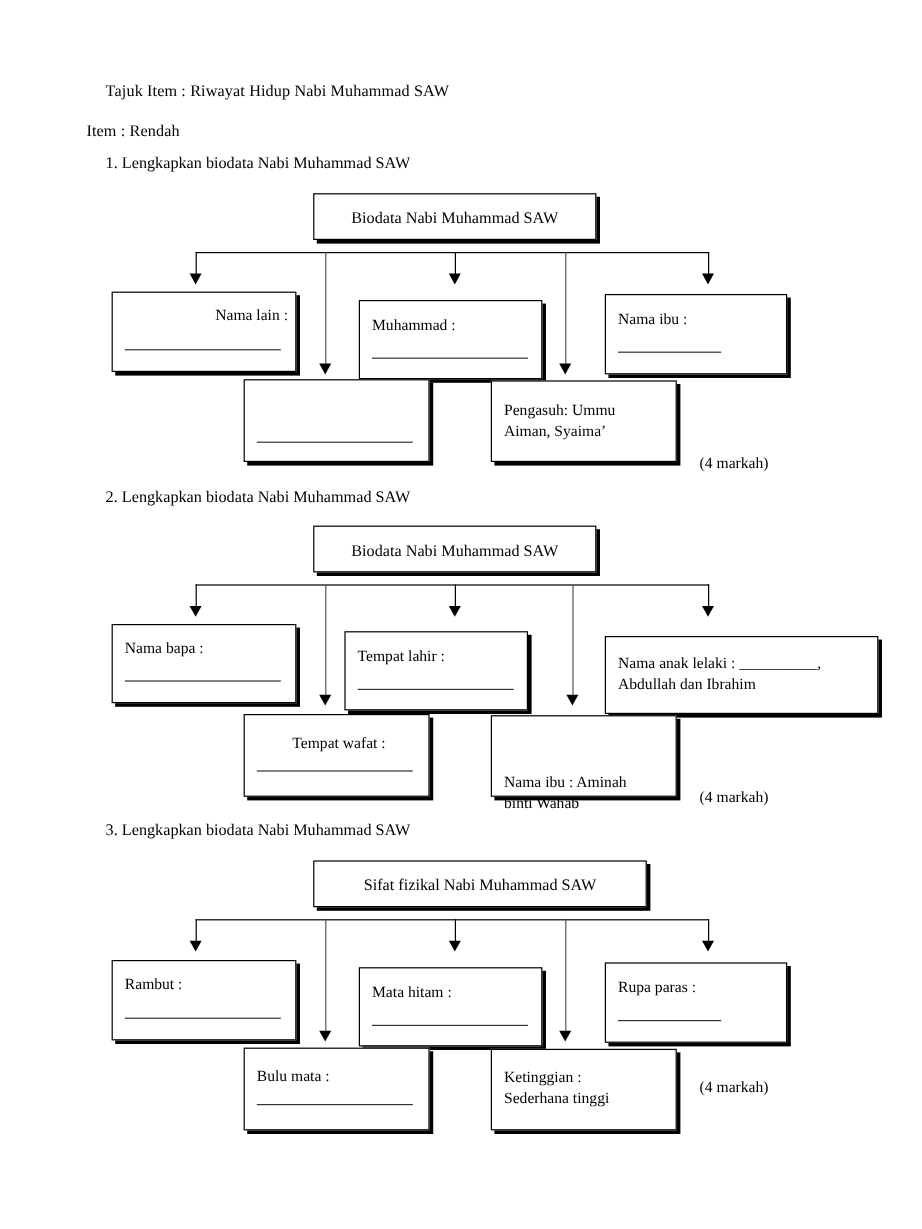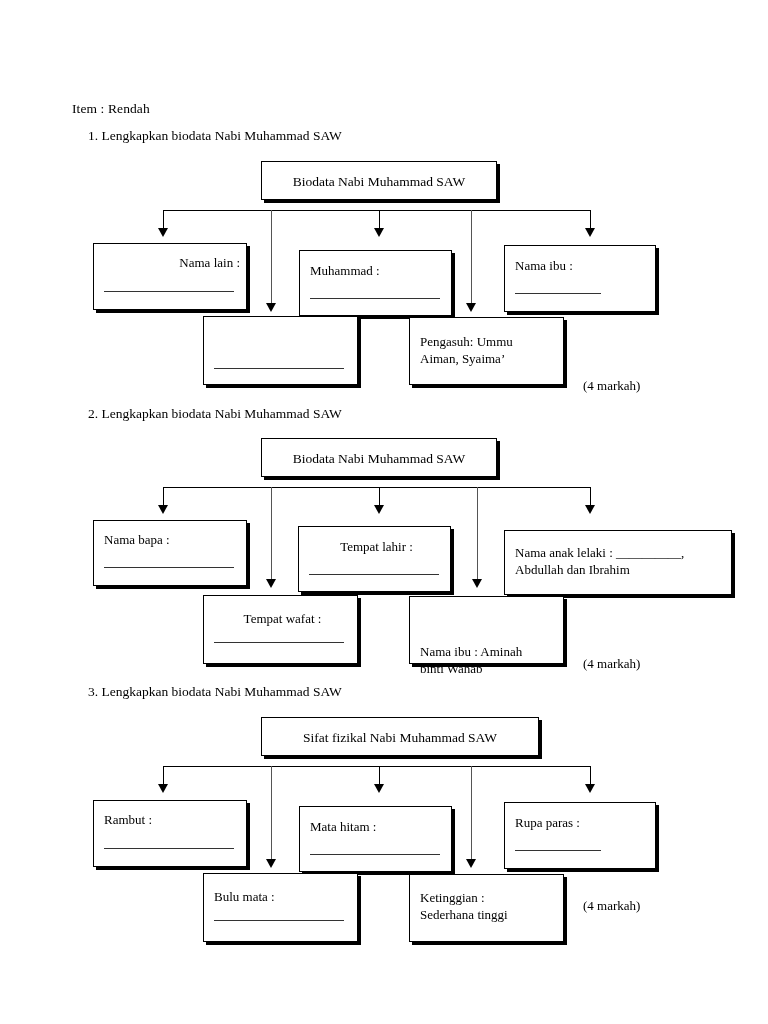--- a/index.html
+++ b/index.html
@@ -112,20 +112,21 @@
     font-size: 13px;
     line-height: 16px;
     white-space: nowrap;
   }
 </style>
 </head>
 <body>
 
 <div class="page">
 
+  <div class="hdr-line" style="left:88px; top:68px;">Tajuk Item : Riwayat Hidup Nabi Muhammad SAW</div>
   <div class="hdr-line" style="left:72px; top:101px;">Item : Rendah</div>
 
   <div class="section" style="top:128px;">
     <div class="q-label">1. Lengkapkan biodata Nabi Muhammad SAW</div>
 
     <div class="box titlebox" style="left:261px; top:33px; width:236px; height:39px;">
       <div class="box-text" style="top:11px;">Biodata Nabi Muhammad SAW</div>
     </div>
 
     <div class="hline" style="left:163px; top:82px; width:428px;"></div>
@@ -189,21 +190,21 @@
     <div class="vstub" style="left:477px; top:81px; height:96px;"></div>
     <div class="arrow" style="left:472px; top:173px;"></div>
     <div class="vline" style="left:590px; top:81px; height:22px;"></div>
     <div class="arrow" style="left:585px; top:99px;"></div>
 
     <div class="box" style="left:93px; top:114px; width:154px; height:66px;">
       <div class="box-text" style="top:10px;">Nama bapa :</div>
       <div class="blank" style="left:10px; top:46px; width:130px;"></div>
     </div>
 
-    <div class="box" style="left:298px; top:120px; width:153px; height:66px;text-align:center;">
+    <div class="box" style="left:287px; top:120px; width:153px; height:66px;">
       <div class="box-text" style="top:11px;">Tempat lahir :</div>
       <div class="blank" style="left:10px; top:47px; width:130px;"></div>
     </div>
 
     <div class="box" style="left:504px; top:124px; width:228px; height:65px;">
       <div class="box-text" style="top:13px;">Nama anak lelaki : __________,
 Abdullah dan Ibrahim</div>
     </div>
 
     <div class="box" style="left:203px; top:189px; width:155px; height:69px;">

